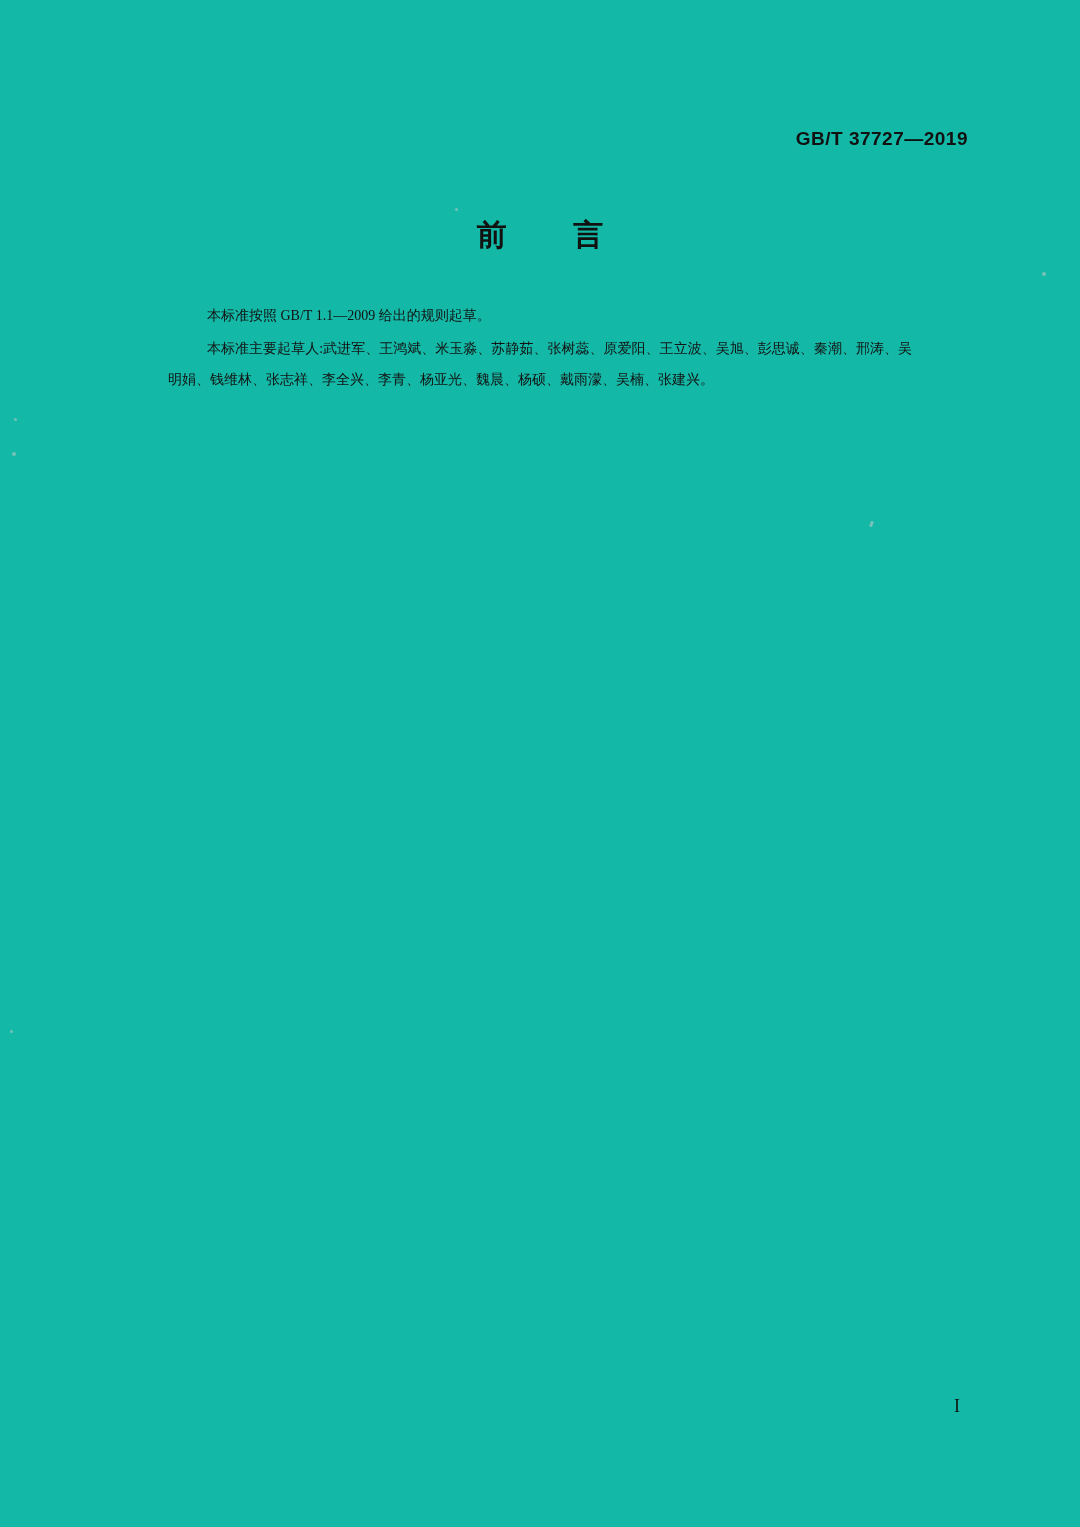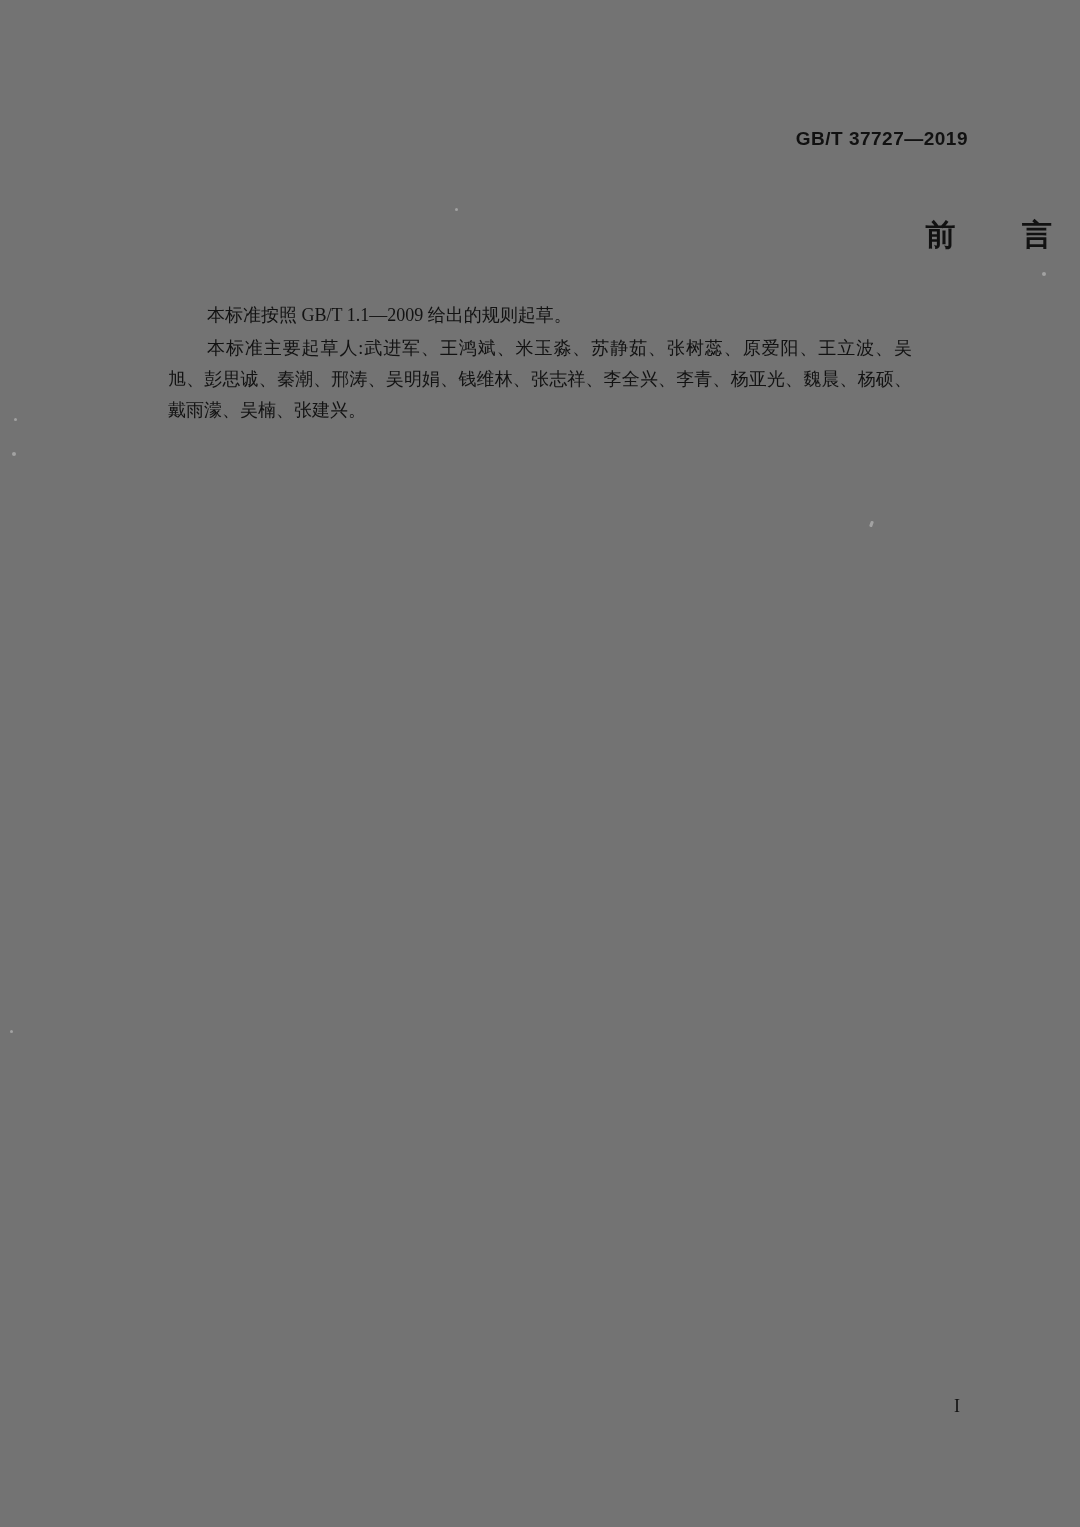--- a/index.html
+++ b/index.html
@@ -9,54 +9,54 @@
   }
   body {
     font-family: "Liberation Serif", "DejaVu Serif", serif;
     color: #1a1a1a;
   }
   .page {
     position: relative;
     width: 1080px;
     height: 1527px;
     margin: 0 auto;
-    background: #737373;
+    background: #14b8a6;
     overflow: hidden;
   }
   .header-code {
     position: absolute;
     top: 128px;
     right: 112px;
     font-family: "Liberation Sans", sans-serif;
     font-size: 19px;
     letter-spacing: 0.5px;
     color: #111;
     font-weight: 600;
   }
   .doc-title {
     position: absolute;
     top: 215px;
     left: 0;
     right: 0;
-    text-align: right;
+    text-align: center;
     font-family: "DejaVu Sans", "Liberation Sans", sans-serif;
     font-size: 30px;
     font-weight: 700;
     letter-spacing: 28px;
     color: #111;
     text-indent: 28px;
   }
   .body-block {
     position: absolute;
     top: 300px;
     left: 168px;
     width: 744px;
   }
   .para {
-    font-size: 18px;
+    font-size: 14px;
     line-height: 31px;
     text-align: justify;
     text-justify: inter-ideograph;
     color: #121212;
     margin: 0 0 2px 0;
     text-indent: 39px;
   }
   .para.tight {
     margin-bottom: 0;
   }

